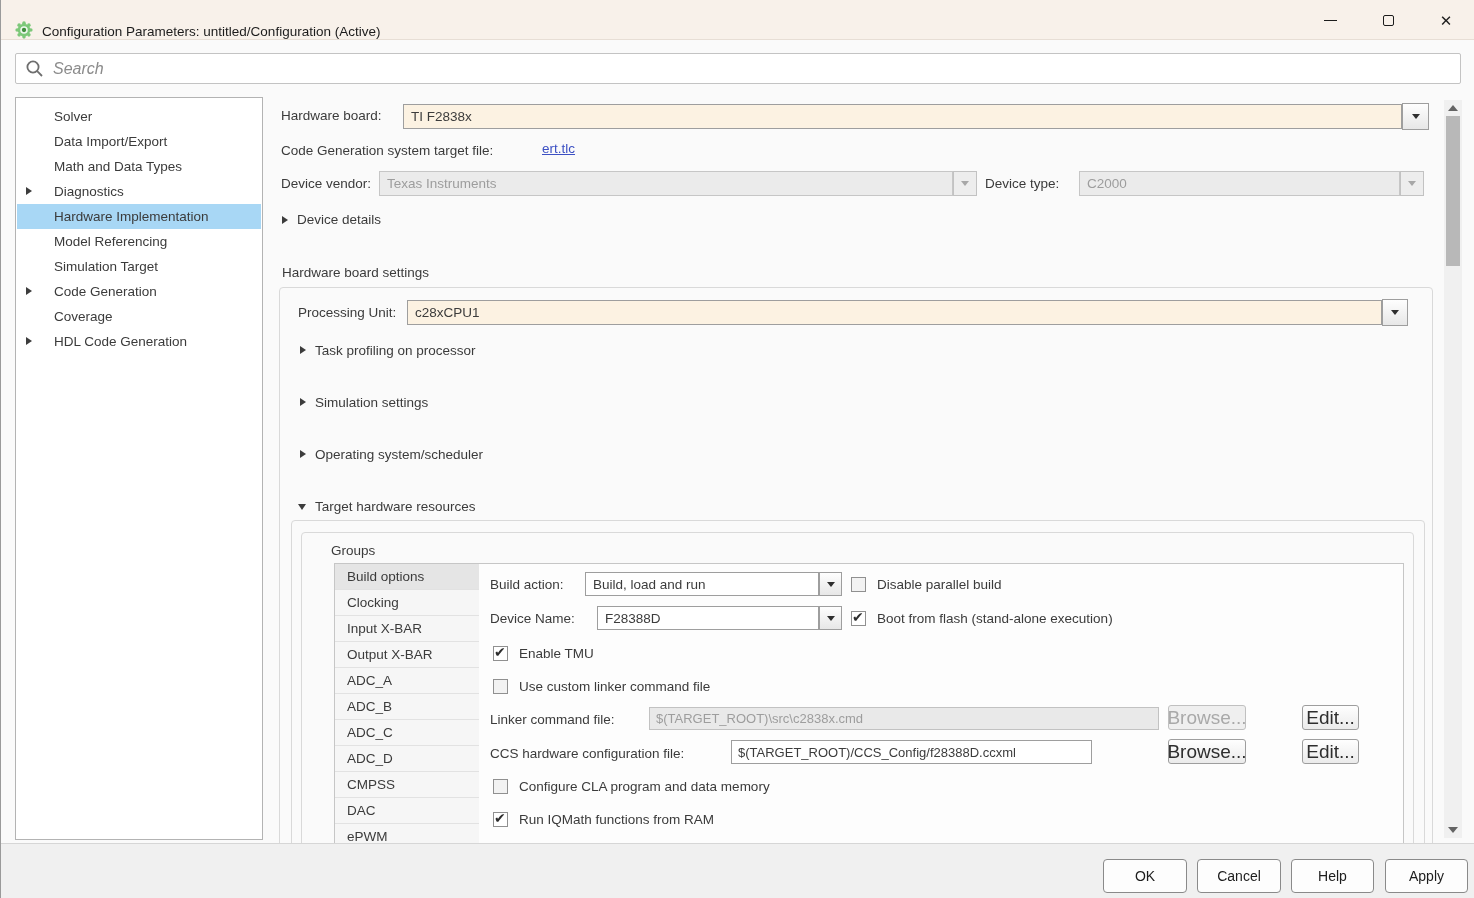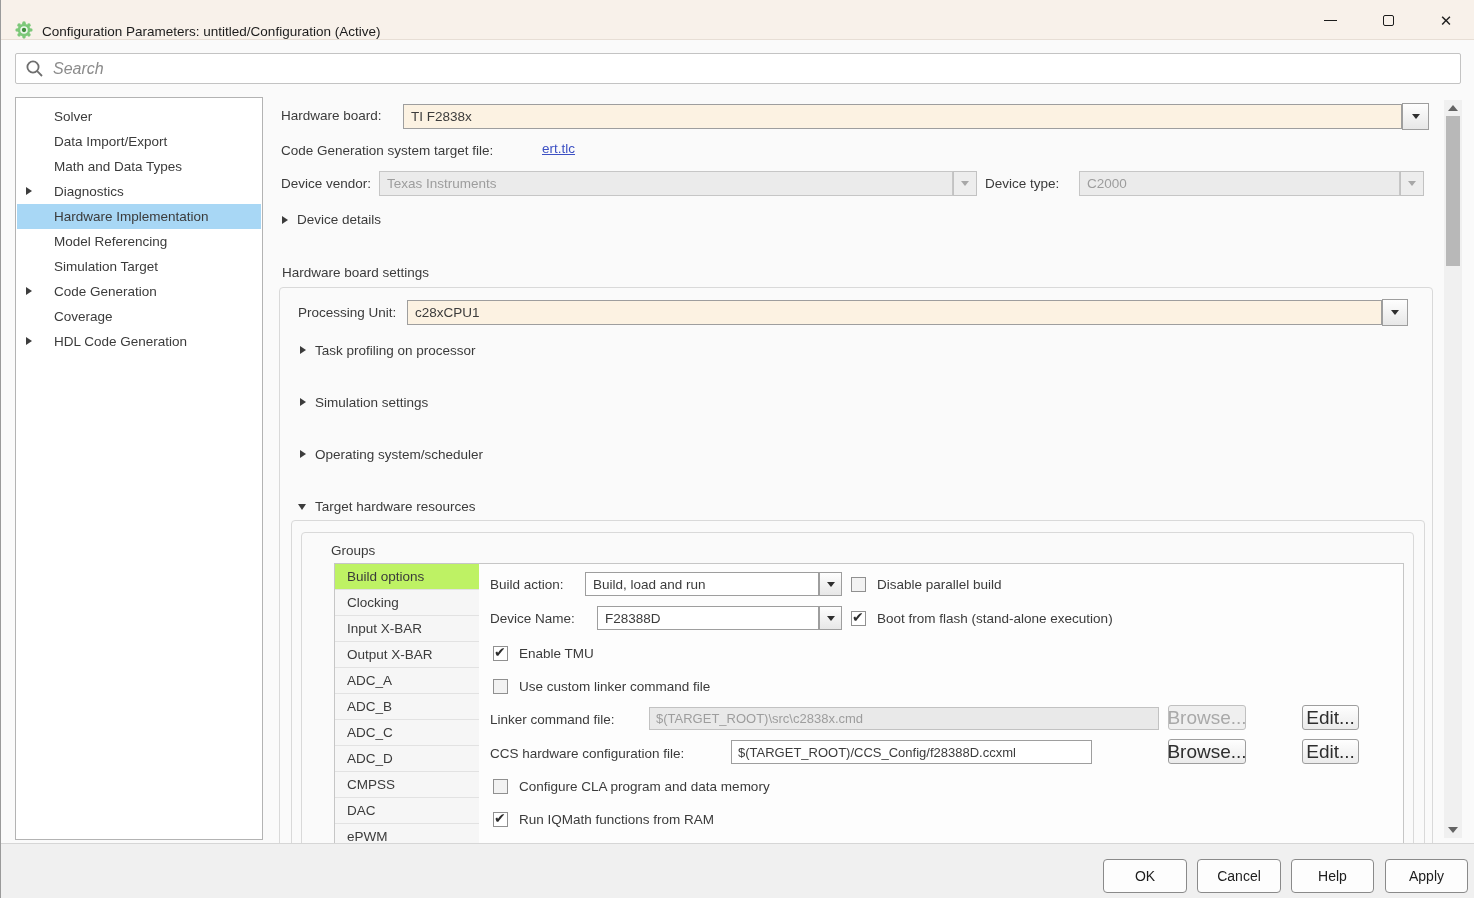--- a/index.html
+++ b/index.html
@@ -55,21 +55,21 @@
     border-left:6.5px solid #3c3c3c; position:absolute; }
   .tri-down { width:0; height:0; border-left:4.5px solid transparent; border-right:4.5px solid transparent;
     border-top:6.5px solid #3c3c3c; position:absolute; }
   .link { font-size:13.5px; color:#3c50c3; text-decoration:underline; cursor:pointer; }
   .panelbox { position:absolute; border:1px solid #d9d9d9; border-radius:4px; background:transparent; }
   .contentbox { position:absolute; left:333px; top:466px; width:1070px; height:380px;
     background:#fdfdfd; border:1px solid #c6c6c6; }
   .list-col { position:absolute; left:0; top:0; width:144px; height:100%; border-right:1px solid #dedede; }
   .list-row { position:absolute; left:0; width:144px; height:26px; line-height:25px; padding-left:12px;
     font-size:13.5px; color:#3b3b3b; background:#f6f6f6; border-bottom:1px solid #e2e2e2; cursor:default; white-space:nowrap; }
-  .list-row.selected { background:#bef264; }
+  .list-row.selected { background:#e5e5e5; }
   .checkbox { position:absolute; width:15px; height:15px; background:#f2f2f2; border:1px solid #909090; cursor:default; }
   .checkbox.checked { background:#fff; }
   .checkbox.checked::after { content:"\2714"; position:absolute; left:0px; top:-3px; font-size:14px; color:#2d2d2d; }
   .btn { position:absolute; background:linear-gradient(#fefefe,#ebebeb); border:1px solid #9e9e9e; border-radius:3px;
     display:flex; align-items:center; justify-content:center; font-size:19px; color:#2e2e2e; cursor:default; }
   .btn.disabled { color:#a9a9a9; border-color:#c0c0c0; background:#efefef; }
   
   .scrollbar { position:absolute; left:1443px; top:3px; width:18px; height:738px; background:#f0f0f0; }
   .sb-arrow { position:absolute; left:0; width:18px; height:16px; display:flex; align-items:center; justify-content:center; }
   .sb-up { top:0; } .sb-down { bottom:0; }

